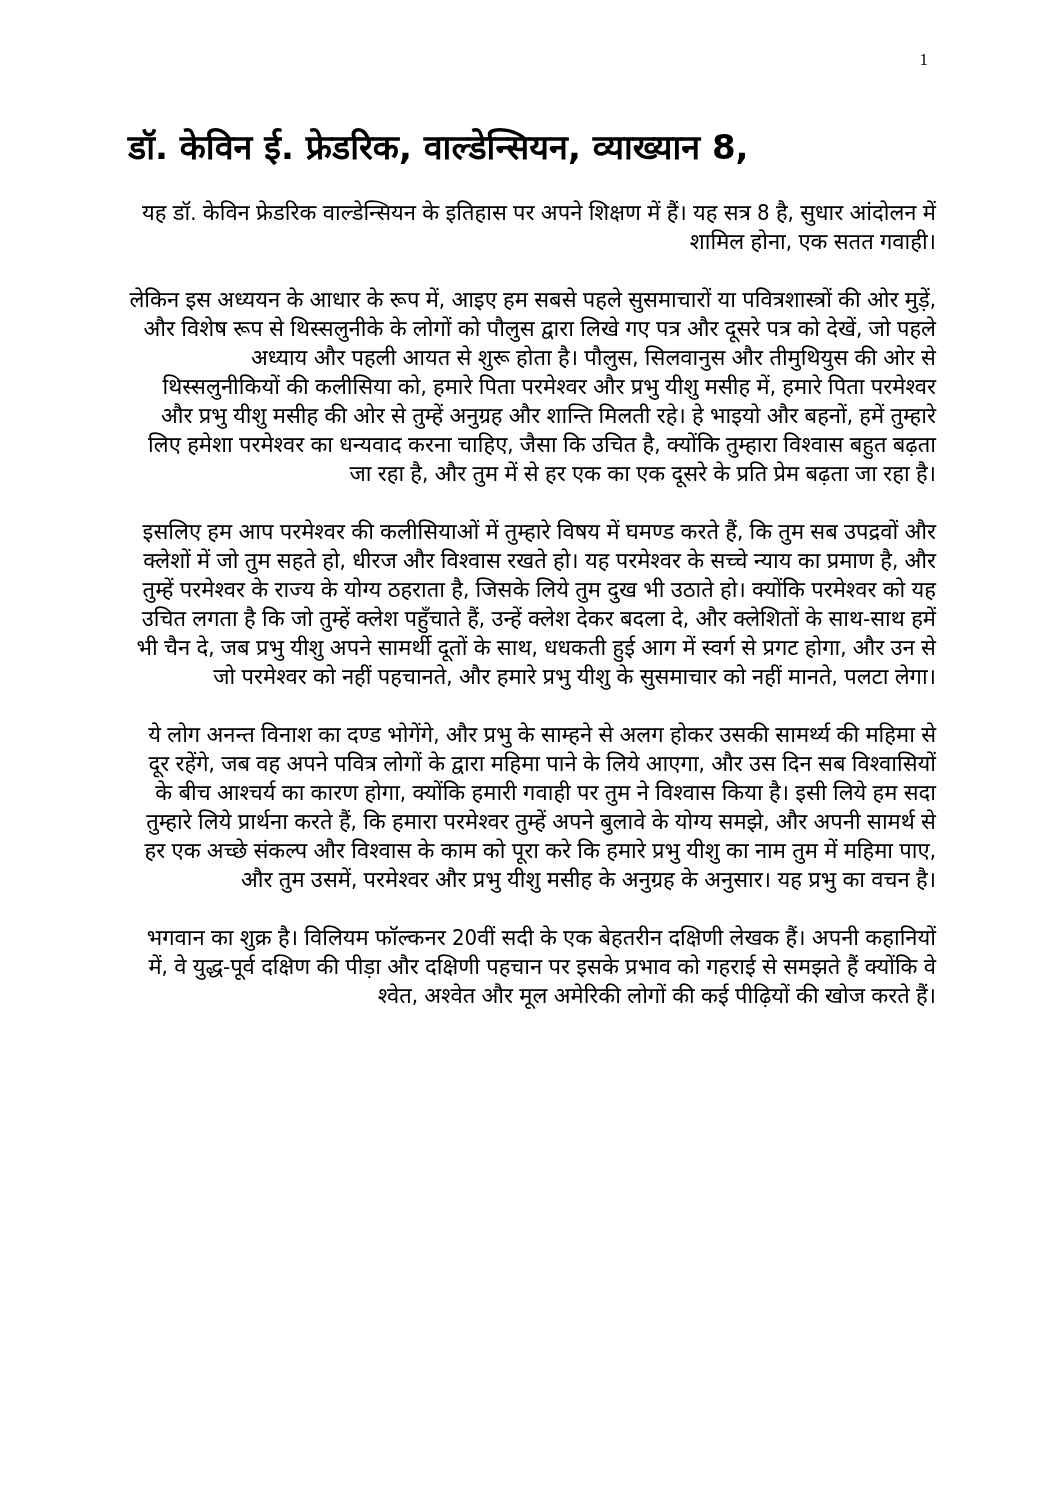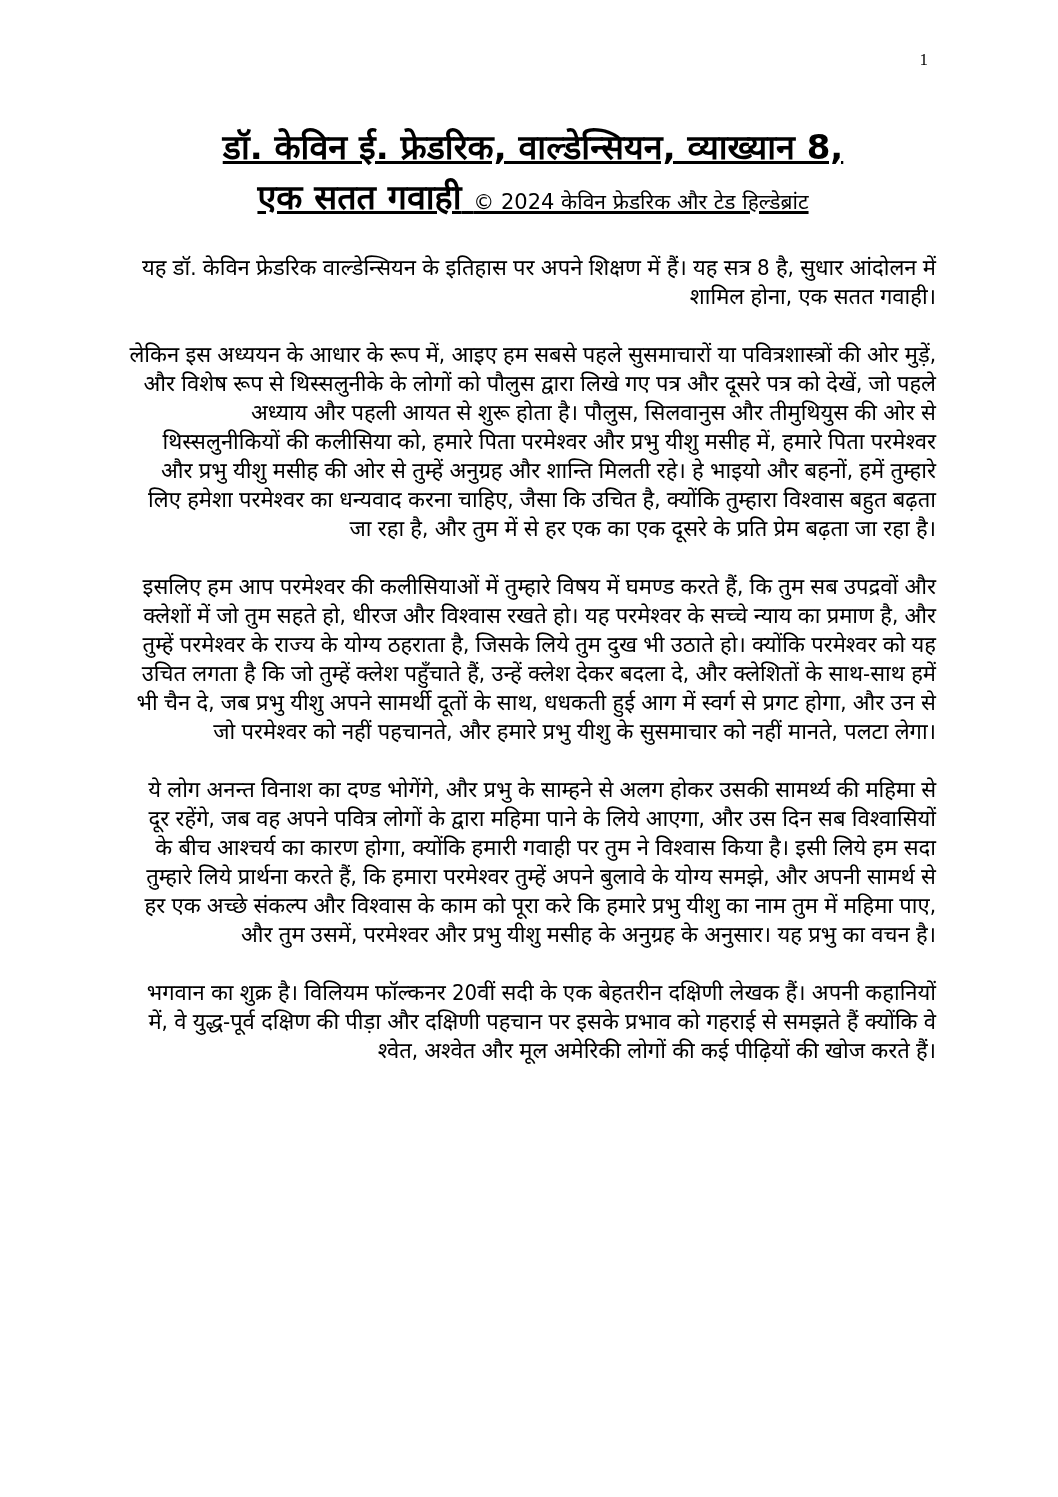--- a/index.html
+++ b/index.html
@@ -21,26 +21,25 @@
   }
   .page-number {
     text-align: right;
     font-size: 17px;
     line-height: 20px;
     padding-right: 10px;
     font-family: "Liberation Serif", "DejaVu Serif", serif;
   }
   .doc-title {
     margin: 52px 0 0 0;
-    text-align: center;
+    text-align: left;
     font-weight: bold;
     font-size: 34px;
     line-height: 50px;
     font-family: "DejaVu Sans", "Liberation Sans", sans-serif;
-    text-decoration: underline;
   }
   .doc-title .title-line {
     display: block;
   }
   .title-main {
     font-weight: bold;
     font-size: 34px;
   }
   .title-copyright {
     font-weight: normal;
@@ -60,24 +59,20 @@
 </style>
 </head>
 <body>
 
 <div class="page">
 
   <div class="page-number">1</div>
 
   <h1 class="doc-title">
     <span class="title-line">डॉ. केविन ई. फ्रेडरिक, वाल्डेन्सियन, व्याख्यान 8,</span>
-    <span class="title-line">
-      <span class="title-main">एक सतत गवाही</span>
-      <span class="title-copyright">© 2024 केविन फ्रेडरिक और टेड हिल्डेब्रांट</span>
-    </span>
   </h1>
 
   <div class="content">
     <p>यह डॉ. केविन फ्रेडरिक वाल्डेन्सियन के इतिहास पर अपने शिक्षण में हैं। यह सत्र 8 है, सुधार आंदोलन में शामिल होना, एक सतत गवाही।</p>
     <p>लेकिन इस अध्ययन के आधार के रूप में, आइए हम सबसे पहले सुसमाचारों या पवित्रशास्त्रों की ओर मुड़ें, और विशेष रूप से थिस्सलुनीके के लोगों को पौलुस द्वारा लिखे गए पत्र और दूसरे पत्र को देखें, जो पहले अध्याय और पहली आयत से शुरू होता है। पौलुस, सिलवानुस और तीमुथियुस की ओर से थिस्सलुनीकियों की कलीसिया को, हमारे पिता परमेश्वर और प्रभु यीशु मसीह में, हमारे पिता परमेश्वर और प्रभु यीशु मसीह की ओर से तुम्हें अनुग्रह और शान्ति मिलती रहे। हे भाइयो और बहनों, हमें तुम्हारे लिए हमेशा परमेश्वर का धन्यवाद करना चाहिए, जैसा कि उचित है, क्योंकि तुम्हारा विश्वास बहुत बढ़ता जा रहा है, और तुम में से हर एक का एक दूसरे के प्रति प्रेम बढ़ता जा रहा है।</p>
     <p>इसलिए हम आप परमेश्वर की कलीसियाओं में तुम्हारे विषय में घमण्ड करते हैं, कि तुम सब उपद्रवों और क्लेशों में जो तुम सहते हो, धीरज और विश्वास रखते हो। यह परमेश्वर के सच्चे न्याय का प्रमाण है, और तुम्हें परमेश्वर के राज्य के योग्य ठहराता है, जिसके लिये तुम दुख भी उठाते हो। क्योंकि परमेश्वर को यह उचित लगता है कि जो तुम्हें क्लेश पहुँचाते हैं, उन्हें क्लेश देकर बदला दे, और क्लेशितों के साथ-साथ हमें भी चैन दे, जब प्रभु यीशु अपने सामर्थी दूतों के साथ, धधकती हुई आग में स्वर्ग से प्रगट होगा, और उन से जो परमेश्वर को नहीं पहचानते, और हमारे प्रभु यीशु के सुसमाचार को नहीं मानते, पलटा लेगा।</p>
     <p>ये लोग अनन्त विनाश का दण्ड भोगेंगे, और प्रभु के साम्हने से अलग होकर उसकी सामर्थ्य की महिमा से दूर रहेंगे, जब वह अपने पवित्र लोगों के द्वारा महिमा पाने के लिये आएगा, और उस दिन सब विश्वासियों के बीच आश्चर्य का कारण होगा, क्योंकि हमारी गवाही पर तुम ने विश्वास किया है। इसी लिये हम सदा तुम्हारे लिये प्रार्थना करते हैं, कि हमारा परमेश्वर तुम्हें अपने बुलावे के योग्य समझे, और अपनी सामर्थ से हर एक अच्छे संकल्प और विश्वास के काम को पूरा करे कि हमारे प्रभु यीशु का नाम तुम में महिमा पाए, और तुम उसमें, परमेश्वर और प्रभु यीशु मसीह के अनुग्रह के अनुसार। यह प्रभु का वचन है।</p>
     <p>भगवान का शुक्र है। विलियम फॉल्कनर 20वीं सदी के एक बेहतरीन दक्षिणी लेखक हैं। अपनी कहानियों में, वे युद्ध-पूर्व दक्षिण की पीड़ा और दक्षिणी पहचान पर इसके प्रभाव को गहराई से समझते हैं क्योंकि वे श्वेत, अश्वेत और मूल अमेरिकी लोगों की कई पीढ़ियों की खोज करते हैं।</p>
   </div>
 

